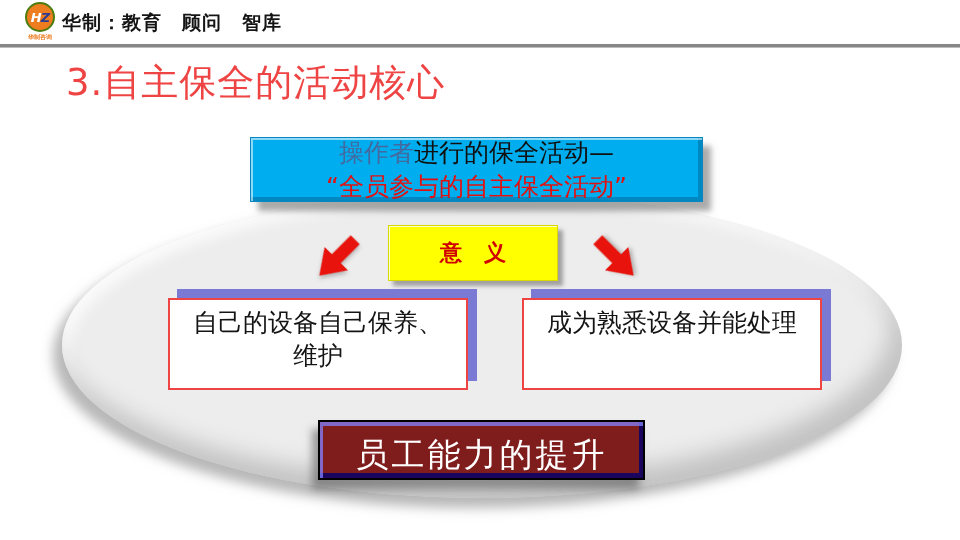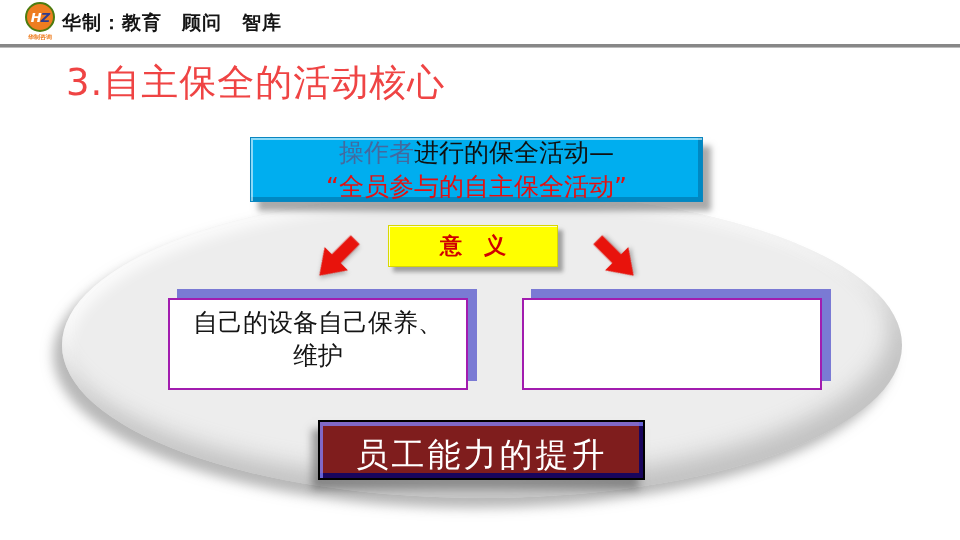--- a/index.html
+++ b/index.html
@@ -51,21 +51,21 @@
                inset -4px -4px 0 rgba(0,90,140,.45);
     display:flex; flex-direction:column; align-items:center; justify-content:center;
     line-height:34px; text-align:center;
   }
   .banner-line1 { font-size:25px; color:#101010; white-space:nowrap; }
   .banner-lead  { color:#44699e; }
   .banner-line2 { font-size:25px; color:#e31010; white-space:nowrap; }
 
   
   .meaning {
-    position:absolute; left:388px; top:225px; width:170px; height:42px;
+    position:absolute; left:388px; top:225px; width:170px; height:56px;
     background:#ffff00; border:1px solid #d8d800;
     box-shadow:5px 5px 4px rgba(110,110,110,.6), inset 1px 1px 0 rgba(255,255,255,.8);
     display:flex; align-items:center; justify-content:center;
   }
   .meaning-label { font-size:22px; font-weight:bold; color:#d00000; white-space:pre; }
 
   
   .arrow { position:absolute; width:64px; height:64px; display:flex; align-items:center; justify-content:center; }
   .arrow svg { filter:drop-shadow(2px 2px 2px rgba(0,0,0,.25)); }
   .arrow-left  { left:305px; top:226px; }
@@ -76,21 +76,21 @@
   
   .card { position:absolute; top:298px; width:300px; height:92px; }
   .card-left  { left:168px; }
   .card-right { left:522px; }
   .card-shadow {
     position:absolute; left:9px; top:-9px; width:300px; height:92px;
     background:#7a7ad4;
   }
   .card-face {
     position:absolute; left:0; top:0; width:300px; height:92px;
-    background:#ffffff; border:2px solid #a21caf;
+    background:#ffffff; border:2px solid #ef4444;
     text-align:center; padding-top:6px;
   }
   .card-line { font-size:25px; line-height:33px; color:#141414; white-space:nowrap; }
 
   
   .result {
     position:absolute; left:318px; top:420px; width:327px; height:60px;
     background:#7f1d1d; border:2px solid #000000;
     box-shadow:-6px 9px 8px rgba(70,70,70,.5),
                inset 3px 4px 0 rgba(130,130,255,.75),
@@ -142,20 +142,21 @@
   <div class="card card-left">
     <div class="card-shadow"></div>
     <div class="card-face">
       <div class="card-line">自己的设备自己保养、</div>
       <div class="card-line">维护</div>
     </div>
   </div>
   <div class="card card-right">
     <div class="card-shadow"></div>
     <div class="card-face">
+      <div class="card-line">成为熟悉设备并能处理</div>
     </div>
   </div>
 
   <div class="result">
     <span class="result-label">员工能力的提升</span>
   </div>
 
 </div>
 
 </body></html>

